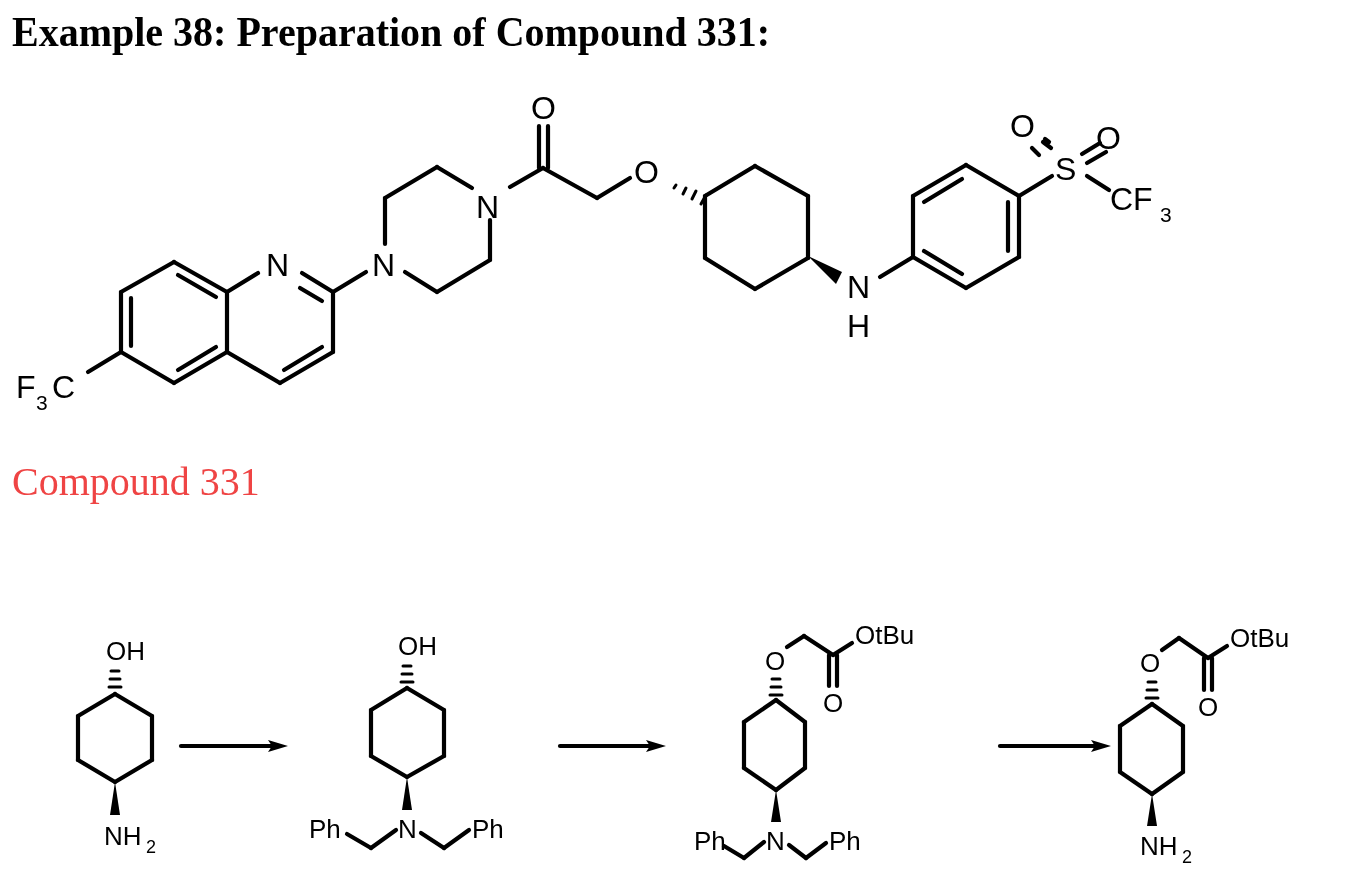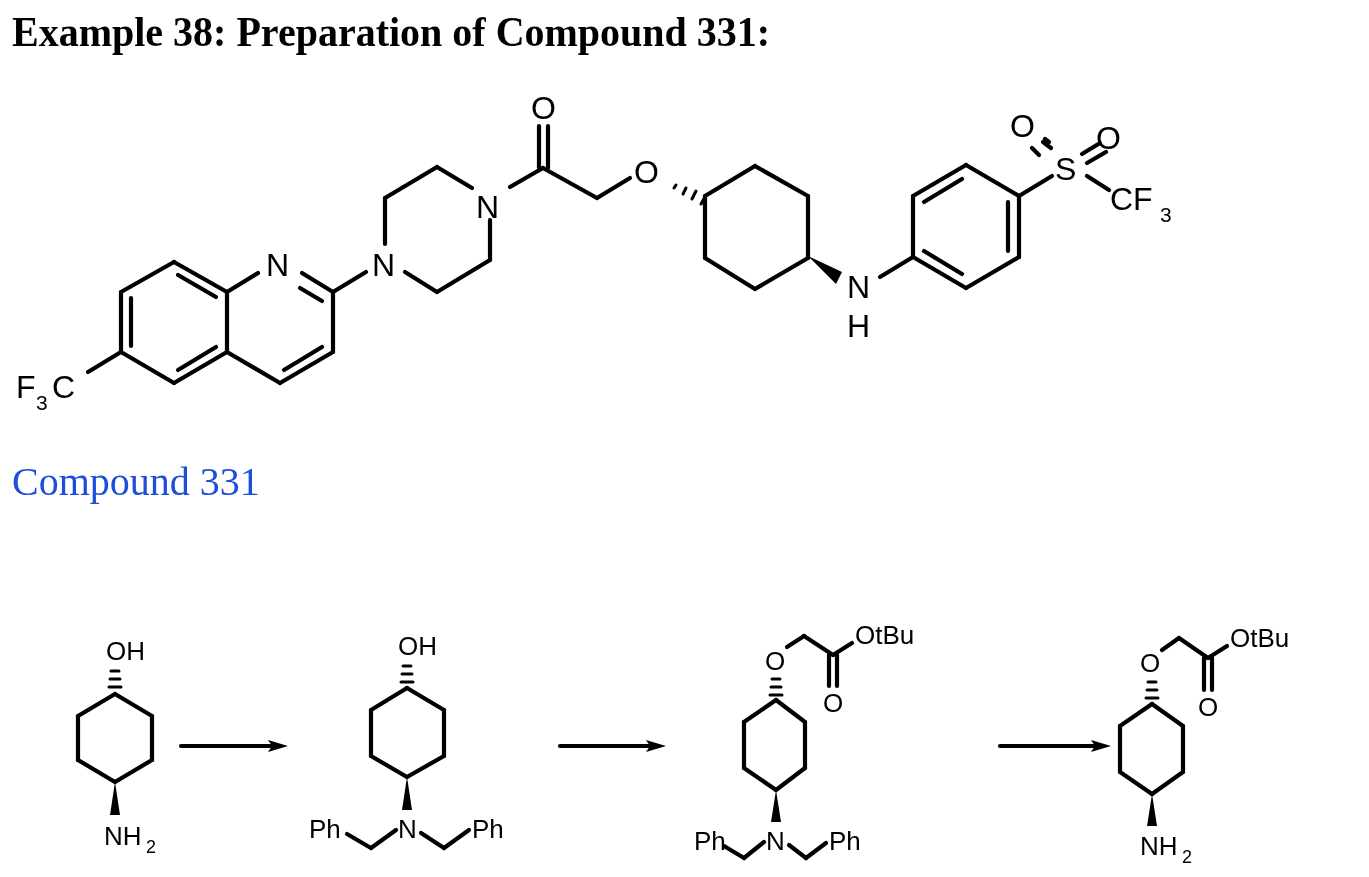--- a/index.html
+++ b/index.html
@@ -6,21 +6,21 @@
     body { width: 1369px; height: 877px; position: relative; overflow: hidden; }
     .title {
       position: absolute; left: 12px; top: 6px;
       font-family: "Liberation Serif", "DejaVu Serif", serif;
       font-weight: bold; font-size: 40px; color: #000; letter-spacing: 0px;
       transform: scaleY(1.08); transform-origin: left top;
     }
     .caption {
       position: absolute; left: 12px; top: 458px;
       font-family: "Liberation Serif", "DejaVu Serif", serif;
-      font-size: 40px; color: #1d4ed8;
+      font-size: 40px; color: #ef4444;
     }
     svg { position: absolute; left: 0; top: 0; }
     .bond { stroke: #000; stroke-width: 4.2; fill: none; stroke-linecap: round; }
     .lbl { font-family: "Liberation Sans", "DejaVu Sans", sans-serif; font-size: 32px; fill: #000; }
     .lbl-s { font-family: "Liberation Sans", "DejaVu Sans", sans-serif; font-size: 26px; fill: #000; }
     .sub { font-family: "Liberation Sans", "DejaVu Sans", sans-serif; font-size: 21px; fill: #000; }
     .sub-s { font-family: "Liberation Sans", "DejaVu Sans", sans-serif; font-size: 18px; fill: #000; }
   </style>
 </head>
 <body>

